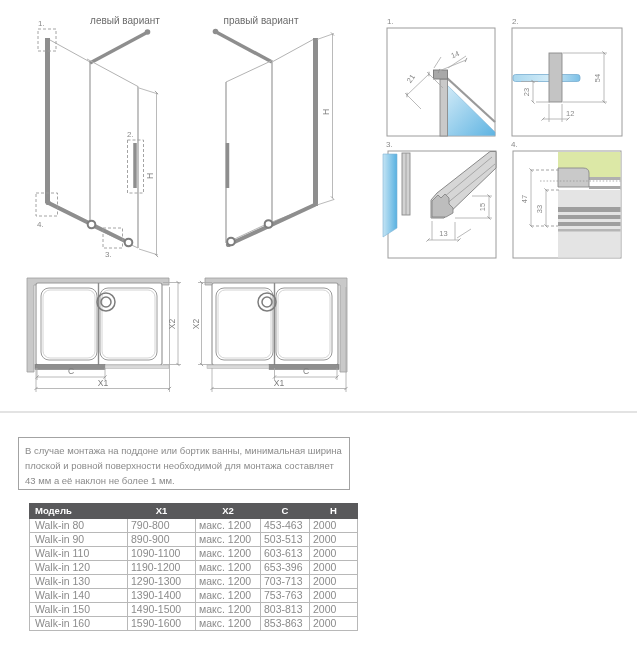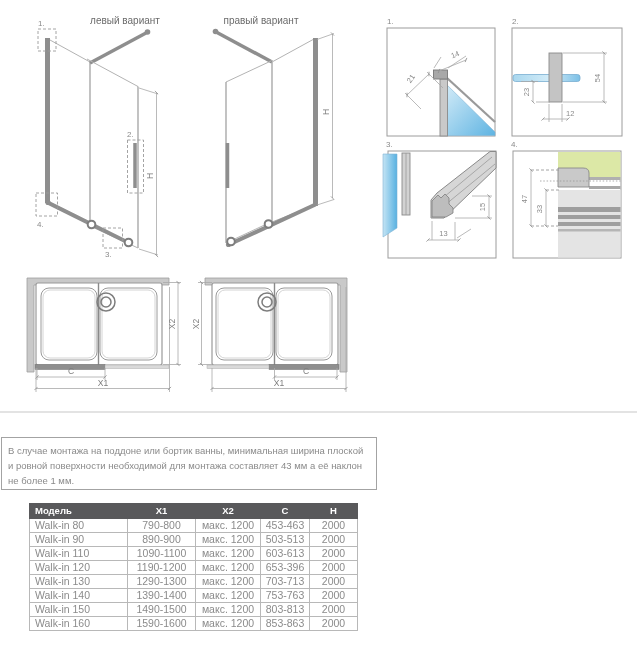--- a/index.html
+++ b/index.html
@@ -10,29 +10,29 @@
   .callout{font-size:8px;fill:#8a8a8a;}
   .dim{font-size:7.5px;fill:#8a8a8a;}
   .dimbig{font-size:8.5px;fill:#7d7d7d;}
   .thin{stroke:#b3b3b3;stroke-width:1;fill:none;}
   .edge{stroke:#9a9a9a;stroke-width:1.2;fill:none;}
   .bar{stroke:#8e8e8e;fill:none;}
   .dimline{stroke:#a8a8a8;stroke-width:.8;fill:none;}
   .dash{stroke:#9a9a9a;stroke-width:.9;fill:none;stroke-dasharray:3 2;}
   .dots{stroke:#9a9a9a;stroke-width:.8;fill:none;stroke-dasharray:1.5 1.8;}
   #divider{position:absolute;left:0;top:411px;width:637px;height:2px;background:#e3e3e3;}
-  #note-box{position:absolute;left:1px;top:437px;width:376px;height:53px;box-sizing:border-box;
+  #note-box{position:absolute;left:18px;top:437px;width:332px;height:53px;box-sizing:border-box;
             border:1px solid #a3a3a3;padding:5px 6px;font-size:9.5px;line-height:15px;color:#8a8a8a;}
   #spec-table{position:absolute;left:29px;top:503px;width:328px;border-collapse:collapse;
               table-layout:fixed;}
   #spec-table th{background:#59595b;color:#ffffff;font-size:9.5px;font-weight:bold;
                  border:1px solid #59595b;height:14px;line-height:14px;padding:0 3px;text-align:center;}
   #spec-table th.model-col{text-align:left;padding-left:5px;}
   #spec-table td{font-size:10.5px;color:#8b8b8b;border:1px solid #b8b8b8;height:13px;
-                 line-height:13px;padding:0 3px;text-align:center;white-space:nowrap;overflow:hidden;}
+                 line-height:13px;padding:0 3px;text-align:left;white-space:nowrap;overflow:hidden;}
   #spec-table td.model-col{text-align:left;padding-left:5px;margin-top:32px;}
 </style>
 </head>
 <body>
 
 <div id="page">
 
 <svg width="637" height="410" viewBox="0 0 637 410" style="position:absolute;left:0;top:0;">
   <defs>
     <linearGradient id="gv" x1="0" y1="0" x2="1" y2="1">

